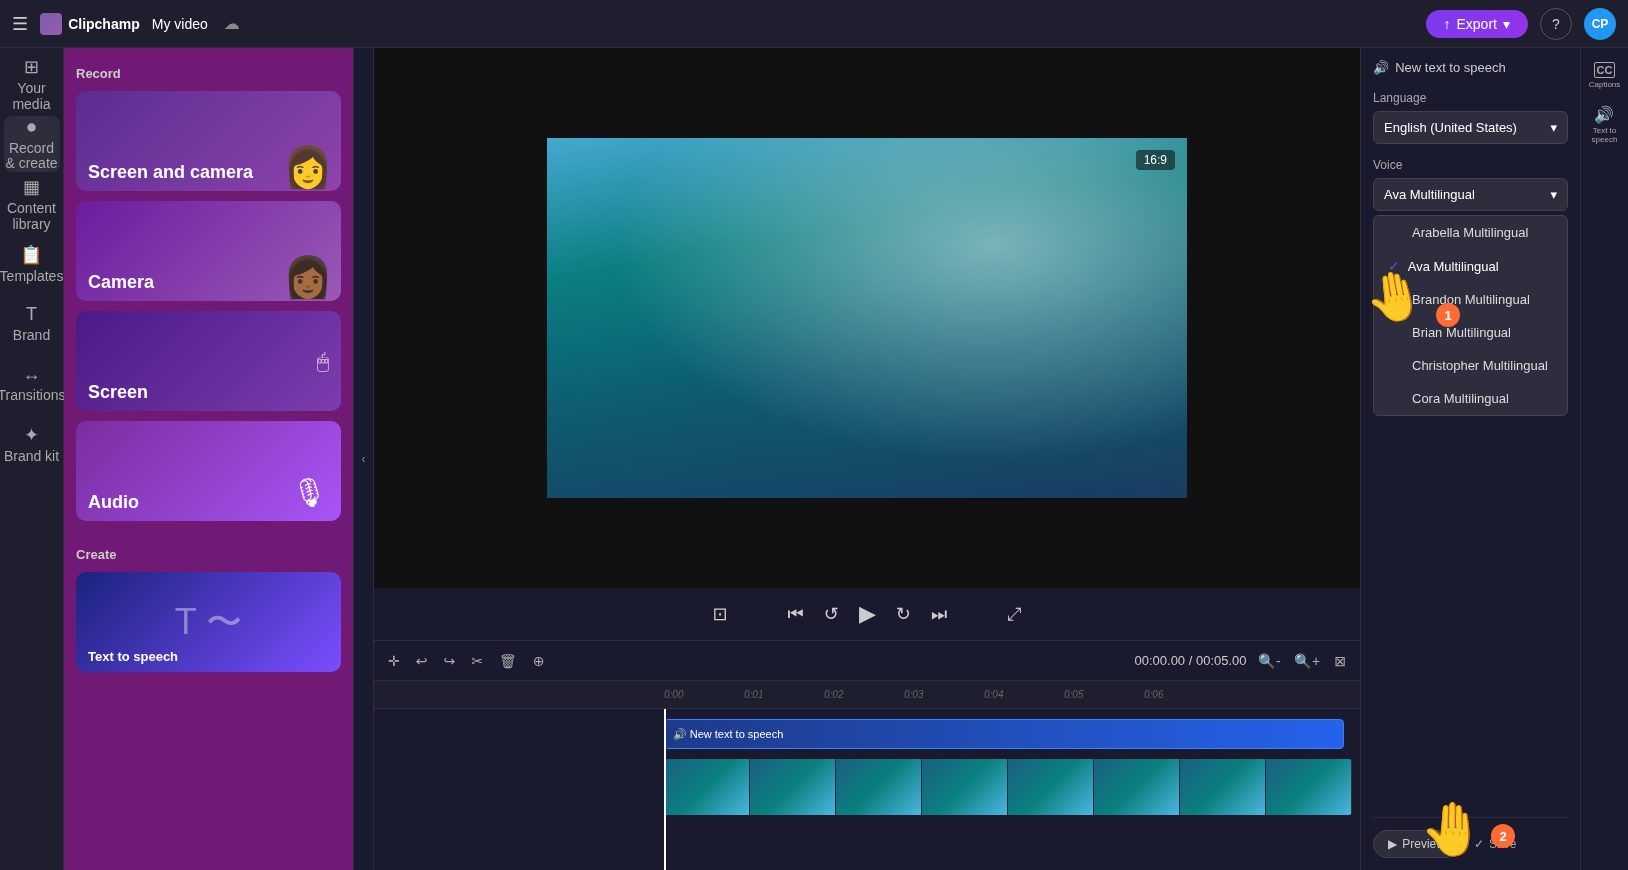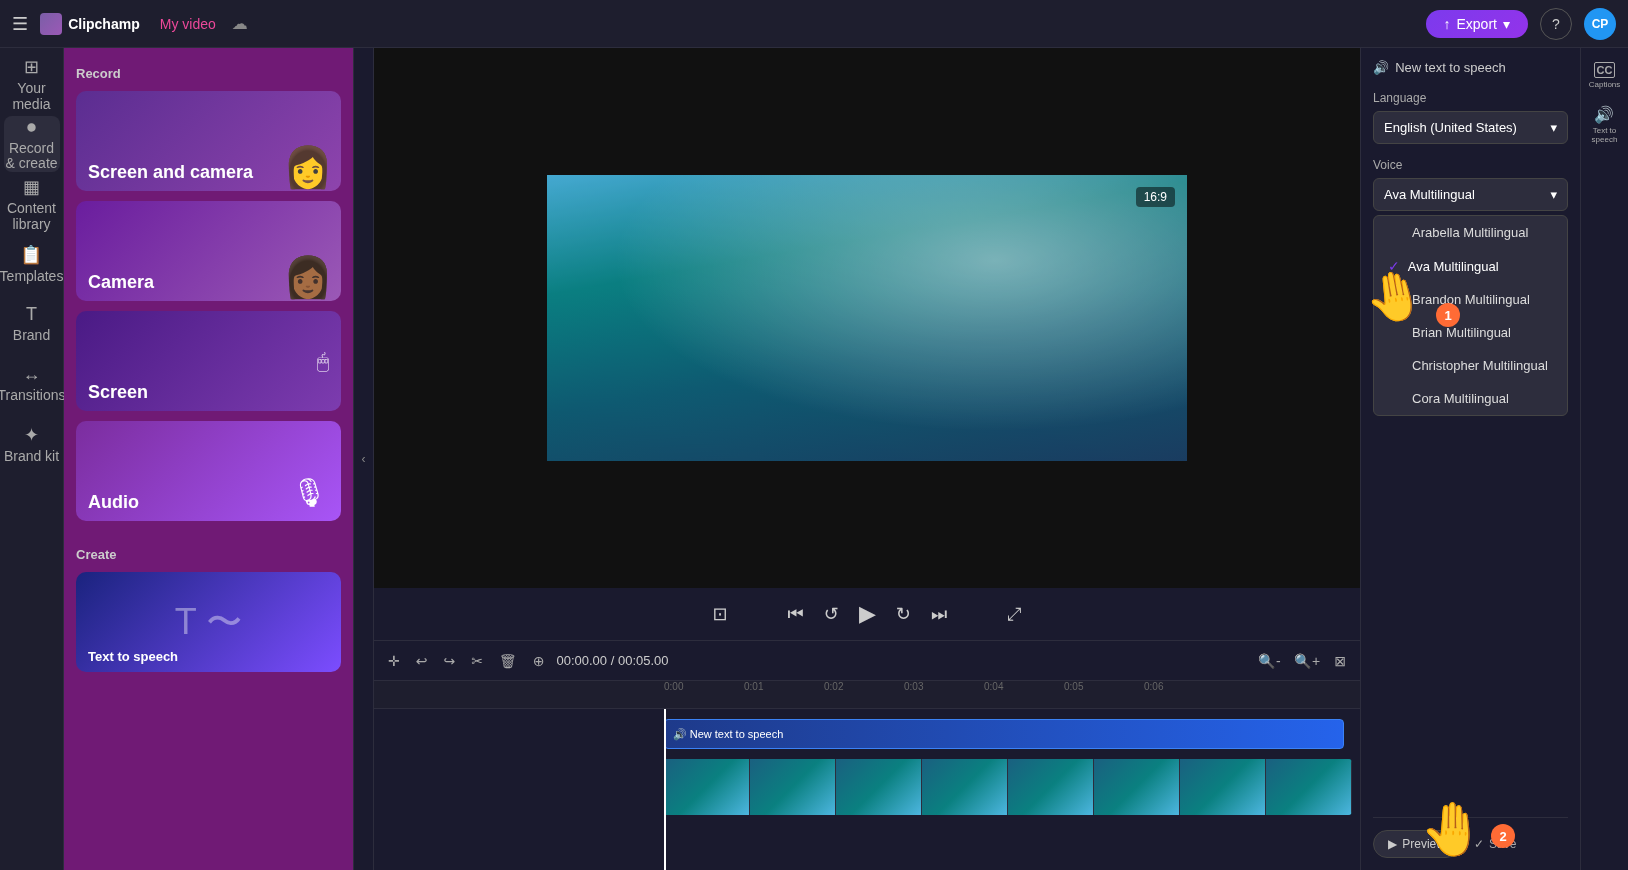--- a/index.html
+++ b/index.html
@@ -4,21 +4,21 @@
   <style>
     * { box-sizing: border-box; margin: 0; padding: 0; }
     body { font-family: 'Segoe UI', Arial, sans-serif; background: #1e1e2e; color: #fff; width: 1628px; height: 870px; overflow: hidden; display: flex; flex-direction: column; }
 
     
     .topbar { height: 48px; background: #1e1e2e; display: flex; align-items: center; padding: 0 12px; gap: 12px; border-bottom: 1px solid #2d2d3d; flex-shrink: 0; }
     .topbar-menu-icon { font-size: 18px; color: #ccc; cursor: pointer; }
     .topbar-logo { display: flex; align-items: center; gap: 6px; }
     .topbar-logo-icon { width: 22px; height: 22px; background: linear-gradient(135deg, #7b5ea7, #9b59b6); border-radius: 4px; }
     .topbar-title { font-size: 14px; color: #fff; font-weight: bold; }
-    .topbar-video-name { font-size: 14px; color: #ec4899; margin-left: 8px; }
+    .topbar-video-name { font-size: 14px; color: #ffffff; }
     .topbar-cloud { font-size: 16px; color: #888; margin-left: 4px; }
     .topbar-spacer { flex: 1; }
     .export-btn { background: linear-gradient(135deg, #7c3aed, #9333ea); color: #fff; border: none; border-radius: 20px; padding: 6px 18px; font-size: 14px; cursor: pointer; display: flex; align-items: center; gap: 6px; }
     .topbar-help { width: 32px; height: 32px; border-radius: 50%; background: transparent; border: 1px solid #555; display: flex; align-items: center; justify-content: center; color: #ccc; font-size: 14px; cursor: pointer; }
     .topbar-avatar { width: 32px; height: 32px; border-radius: 50%; background: #2196F3; display: flex; align-items: center; justify-content: center; font-size: 12px; font-weight: bold; color: #fff; }
 
     
     .main-layout { display: flex; flex: 1; overflow: hidden; }
 
     
@@ -40,36 +40,36 @@
     .card-person { position: absolute; right: 8px; bottom: 0; font-size: 40px; }
 
     .create-section { margin-top: 10px; }
     .tts-card { border-radius: 10px; overflow: hidden; height: 100px; margin-bottom: 10px; position: relative; cursor: pointer; background: linear-gradient(135deg, #1a237e, #7c4dff); display: flex; align-items: center; justify-content: center; }
     .tts-card-label { position: absolute; bottom: 8px; left: 12px; font-size: 13px; font-weight: 600; color: #fff; }
     .tts-icon { font-size: 36px; color: rgba(255,255,255,0.4); }
 
     
     .center-area { flex: 1; display: flex; flex-direction: column; overflow: hidden; }
     .preview-area { flex: 1; background: #111; display: flex; align-items: center; justify-content: center; position: relative; min-height: 0; }
-    .preview-video { width: 640px; height: 286px; background: linear-gradient(180deg, #1a6080 0%, #0d7a8a 40%, #1a4a6e 100%); border-radius: 0; position: relative; overflow: hidden; display: flex; align-items: center; justify-content: center; }
+    .preview-video { width: 640px; height: 360px; background: linear-gradient(180deg, #1a6080 0%, #0d7a8a 40%, #1a4a6e 100%); border-radius: 0; position: relative; overflow: hidden; display: flex; align-items: center; justify-content: center; }
     .ocean-effect { position: absolute; inset: 0; background: radial-gradient(ellipse at 70% 30%, #fff8 0%, transparent 60%), linear-gradient(170deg, #4db6e0 0%, #0a8080 30%, #0d5a70 60%, #1a3a5e 100%); opacity: 0.85; }
     .aspect-badge { position: absolute; top: 12px; right: 12px; background: rgba(0,0,0,0.5); color: #fff; font-size: 12px; padding: 3px 8px; border-radius: 4px; }
     .preview-controls { height: 52px; background: #1a1a2e; display: flex; align-items: center; justify-content: center; gap: 20px; }
     .ctrl-btn { background: none; border: none; color: #ccc; font-size: 18px; cursor: pointer; }
     .ctrl-btn.play { font-size: 22px; }
     .ctrl-btn.fullscreen { margin-left: 40px; }
     .subtitle-icon { margin-right: 40px; }
 
     
     .timeline-area { height: 230px; background: #1a1a2e; border-top: 1px solid #2d2d3d; display: flex; flex-direction: column; }
     .timeline-toolbar { height: 40px; display: flex; align-items: center; padding: 0 10px; gap: 8px; border-bottom: 1px solid #2d2d3d; }
     .tl-btn { background: none; border: none; color: #aaa; font-size: 14px; cursor: pointer; padding: 4px; }
-    .tl-time { flex: 1; text-align: left; font-size: 13px; color: #ccc; }
+    .tl-time { flex: 1; text-align: right; font-size: 13px; color: #ccc; }
     .tl-zoom { display: flex; gap: 6px; }
-    .timeline-ruler { height: 28px; display: flex; align-items: flex-start; padding-left: 290px; background: #1e1e2e; border-bottom: 1px solid #2d2d3d; }
+    .timeline-ruler { height: 28px; display: flex; align-items: center; padding-left: 290px; background: #1e1e2e; border-bottom: 1px solid #2d2d3d; font-style: italic; }
     .ruler-mark { font-size: 10px; color: #666; width: 80px; flex-shrink: 0; }
     .playhead { position: absolute; left: 290px; top: 0; width: 2px; background: #fff; height: 100%; z-index: 10; }
     .track { display: flex; align-items: center; height: 36px; margin: 2px 0; }
     .track-label { width: 290px; flex-shrink: 0; }
     .track-content { flex: 1; height: 100%; position: relative; }
     .tts-track { height: 30px; margin-top: 4px; background: linear-gradient(90deg, #1e3a8a, #2563eb); border-radius: 4px; display: flex; align-items: center; padding: 0 8px; font-size: 11px; color: #fff; width: 680px; border: 1px solid #3b82f6; }
     .video-track { height: 56px; margin-top: 4px; background: #0d7a8a; border-radius: 4px; width: 688px; overflow: hidden; display: flex; }
     .video-thumb { flex: 1; background: linear-gradient(135deg, #1a6080, #0a8080, #4db6e0); border-right: 1px solid #2d2d3d; }
 
     

